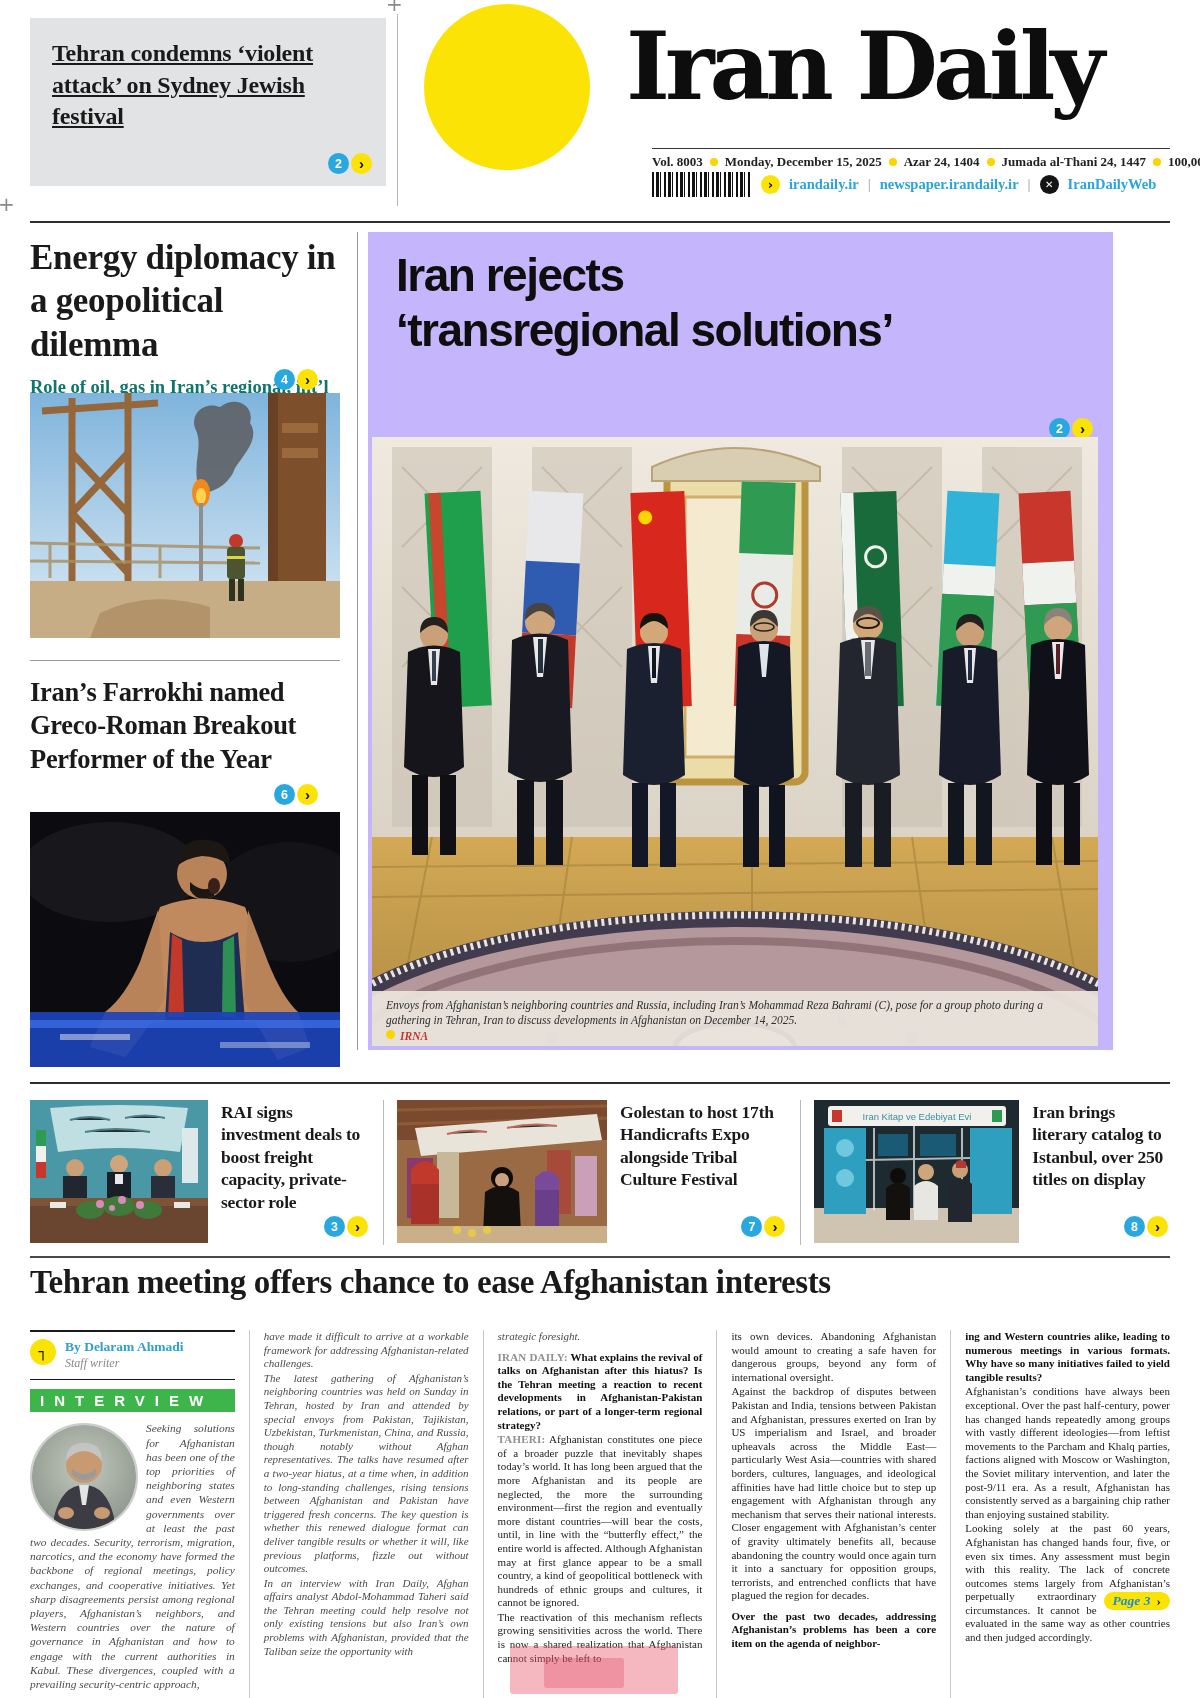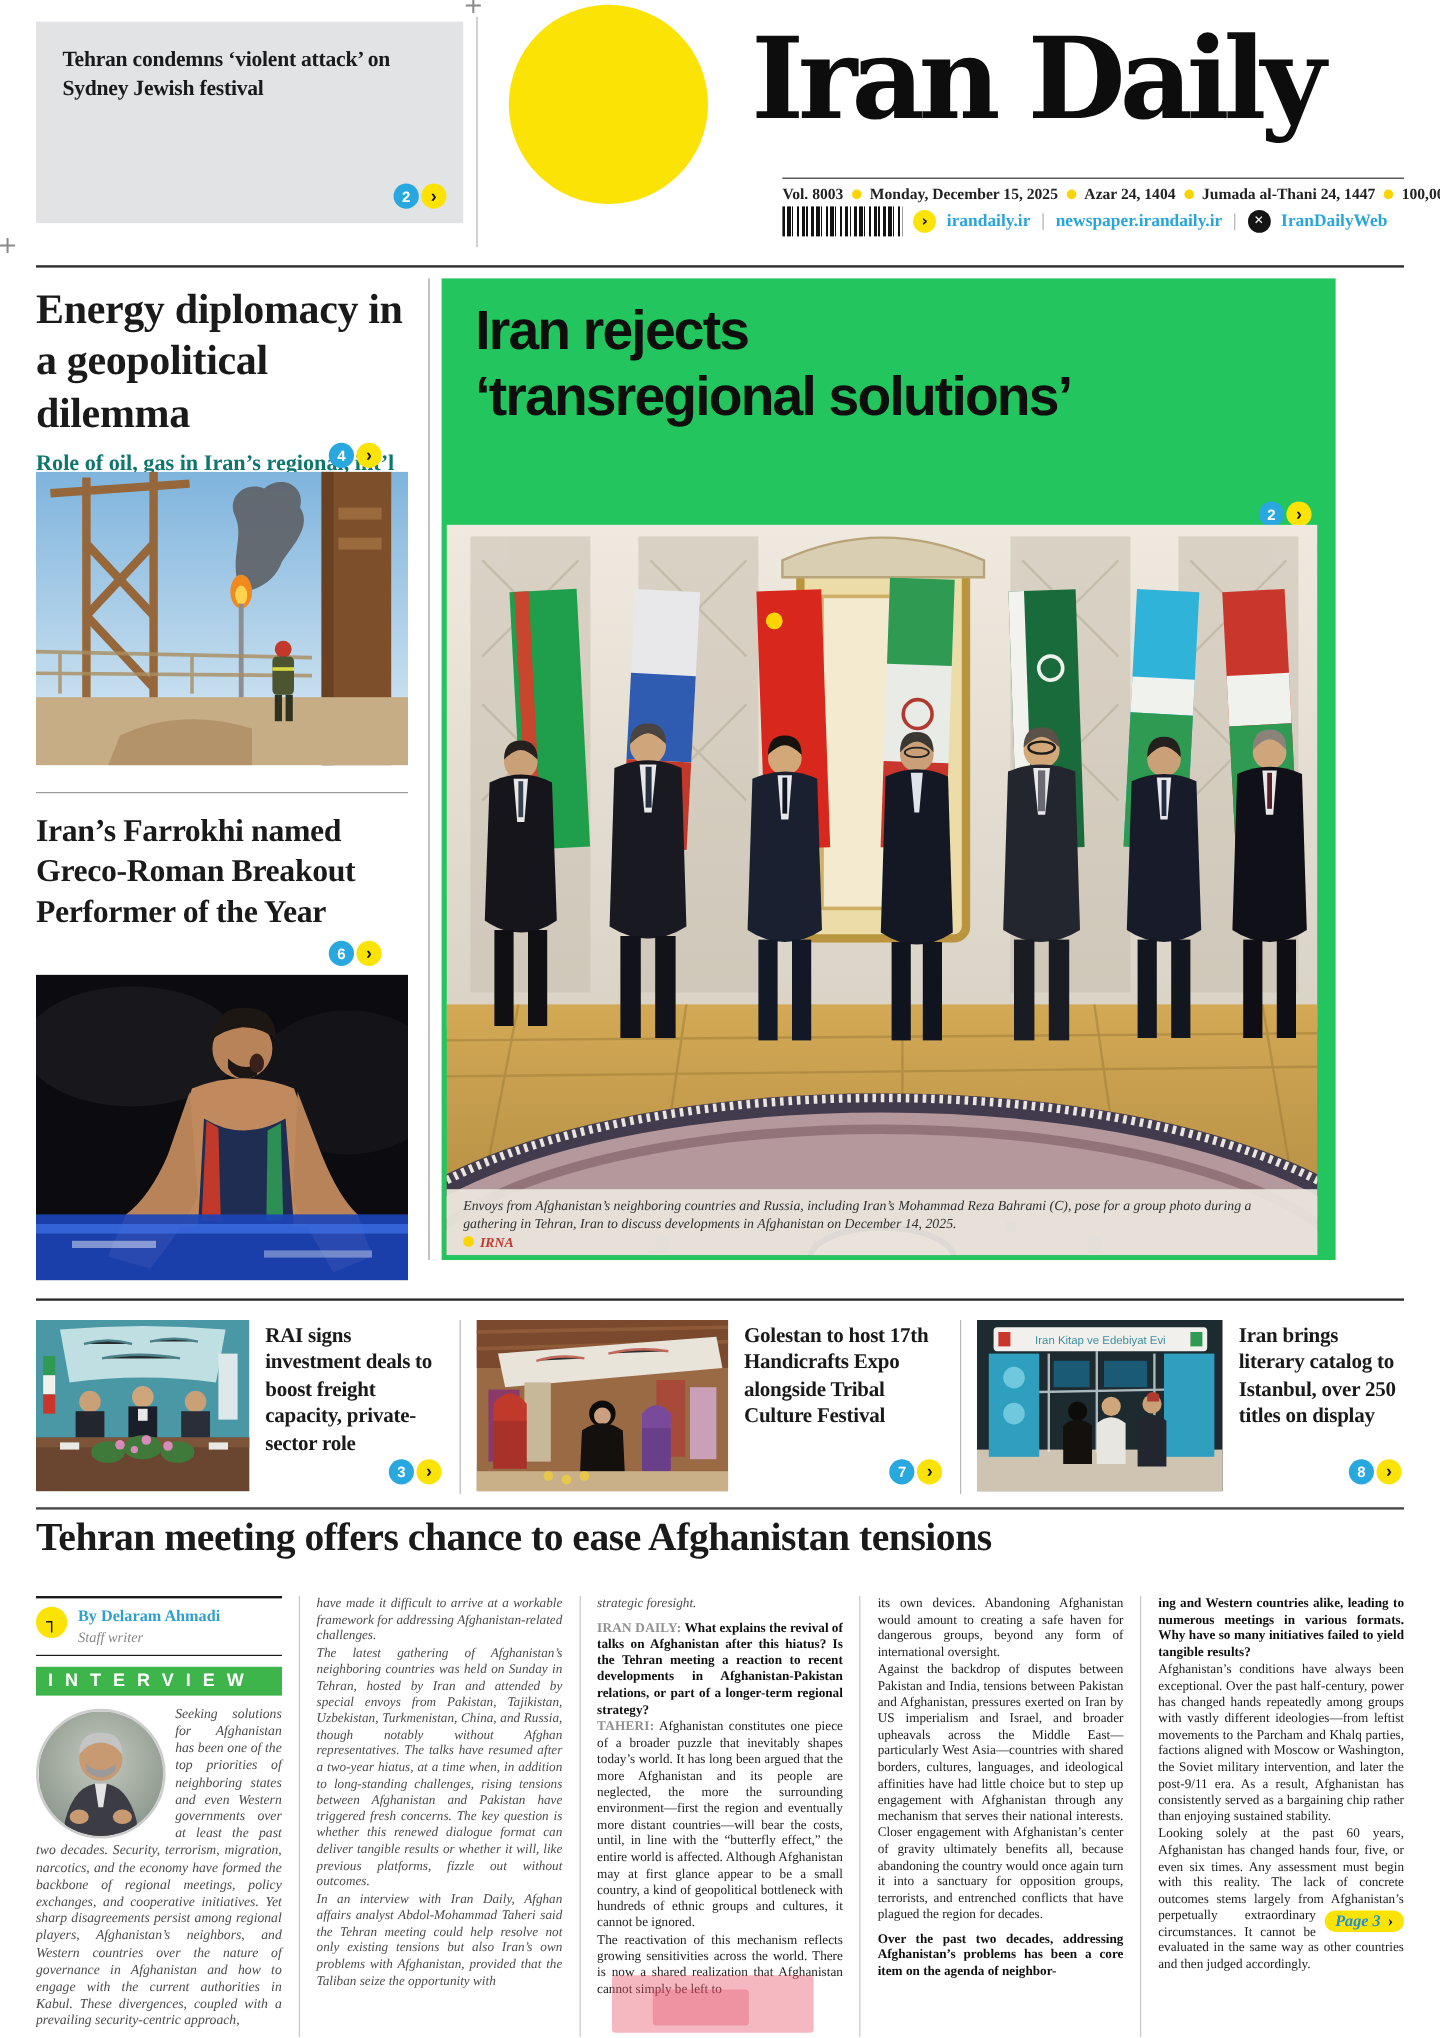--- a/index.html
+++ b/index.html
@@ -5,21 +5,21 @@
   html,body{margin:0;padding:0;background:#fff;}
   #page{position:relative;width:1200px;height:1698px;background:#fff;overflow:hidden;
         font-family:"Liberation Serif","DejaVu Serif",serif;color:#1a1a1a;}
 
   
   .regline{position:absolute;left:397px;top:14px;width:1px;height:192px;background:#b5b5b5;}
   .cropmark{position:absolute;color:#8a8a8a;font:400 20px "DejaVu Sans",sans-serif;}
 
   
   .topbox{position:absolute;left:30px;top:18px;width:356px;height:168px;background:#e2e3e5;}
-  .topbox h2{margin:0;padding:20px 14px 0 22px;font-size:18px;line-height:1.32;font-weight:700;letter-spacing:-.2px;}
+  .topbox h2{margin:0;padding:20px 14px 0 22px;font-size:24px;line-height:1.32;font-weight:700;letter-spacing:-.2px;text-decoration:underline;}
   .topbox .bpair{position:absolute;right:14px;bottom:12px;}
   .logo-circle{position:absolute;left:424px;top:4px;width:166px;height:166px;border-radius:50%;background:#fbe306;}
   .masthead{position:absolute;left:560px;top:6px;width:540px;text-align:right;
             font-family:"DejaVu Serif",serif;font-weight:700;font-size:94px;line-height:1.28;letter-spacing:-5px;color:#0d0d0d;white-space:nowrap;}
   .infoline{position:absolute;left:652px;top:148px;width:518px;border-top:1px solid #333;
             padding-top:5px;display:flex;align-items:center;gap:7px;font-size:13px;font-weight:700;color:#222;white-space:nowrap;}
   .ydot{width:8px;height:8px;border-radius:50%;background:#fcd303;flex:0 0 auto;}
   .socialrow{position:absolute;left:652px;top:171px;width:548px;height:27px;display:flex;align-items:center;gap:9px;}
   .barcode{width:100px;height:25px;background:repeating-linear-gradient(90deg,#111 0 2px,#fff 2px 4px,#111 4px 7px,#fff 7px 8px,#111 8px 9px,#fff 9px 12px);}
   .ycirc{width:19px;height:19px;border-radius:50%;background:#fbe306;color:#111;display:flex;align-items:center;justify-content:center;
@@ -46,21 +46,21 @@
   .tag-green{background:#3db54b;color:#fff;letter-spacing:4.5px;}
   .badge-a{position:absolute;right:22px;top:133px;}
   .photoA{position:absolute;left:0;top:157px;width:310px;height:245px;overflow:hidden;}
   .lc-rule{position:absolute;left:0;top:424px;width:310px;height:1px;background:#9a9a9a;}
   .storyB-head{position:absolute;left:0;top:440px;width:300px;margin:0;font-size:26.5px;line-height:1.26;font-weight:700;letter-spacing:-.3px;}
   .badge-b{position:absolute;right:22px;top:548px;}
   .photoB{position:absolute;left:0;top:576px;width:310px;height:255px;overflow:hidden;}
 
   
   .vline-main{position:absolute;left:357px;top:232px;width:1px;height:818px;background:#9a9a9a;}
-  .main-panel{position:absolute;left:368px;top:232px;width:745px;height:818px;background:#22c55e;}
+  .main-panel{position:absolute;left:368px;top:232px;width:745px;height:818px;background:#c4b5fd;}
   .main-head{margin:0;padding:16px 0 0 28px;font-family:"Liberation Sans","DejaVu Sans",sans-serif;
              font-weight:700;font-size:46px;line-height:1.19;letter-spacing:-1.5px;color:#0e0e0e;}
   .main-head span{display:block;}
   .badge-main{position:absolute;right:20px;top:186px;}
   .main-photo{position:absolute;left:4px;top:205px;width:726px;height:609px;overflow:hidden;}
   .caption-bar{position:absolute;left:0;bottom:0;width:100%;box-sizing:border-box;background:rgba(233,229,222,0.93);
                padding:7px 14px 4px 14px;}
   .caption-text{font-style:italic;font-size:11.5px;line-height:1.32;color:#2e2e2e;margin:0;}
   .credit-row{display:flex;align-items:flex-start;gap:5px;margin-top:2px;}
   .credit-dot{width:9px;height:9px;border-radius:50%;background:#fcd303;}
@@ -556,21 +556,21 @@
         <span>Iran brings literary catalog to Istanbul, over 250 titles on display</span>
         <span class="bpair">
           <span class="bnum">8</span>
           <span class="barr">›</span>
         </span>
       </div>
     </div>
   </div>
 
   <div class="bottom-rule"></div>
-  <h1 class="int-head">Tehran meeting offers chance to ease Afghanistan tensions</h1>
+  <h1 class="int-head">Tehran meeting offers chance to ease Afghanistan interests</h1>
 
   <div class="cols">
 
     <div class="col">
       <div class="byline-box">
         <span class="author-icon">┐</span>
         <span>
           <span class="byline-name">By Delaram Ahmadi</span>
           <div class="byline-role">Staff writer</div>
         </span>

